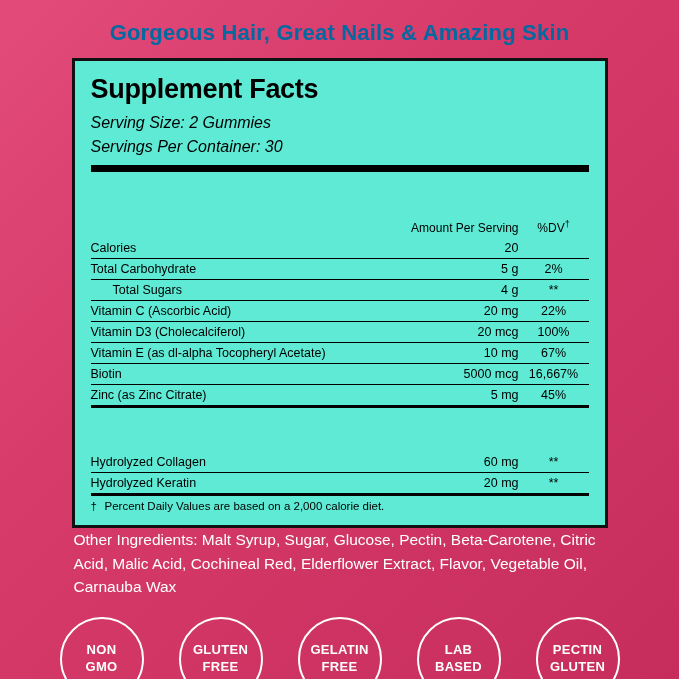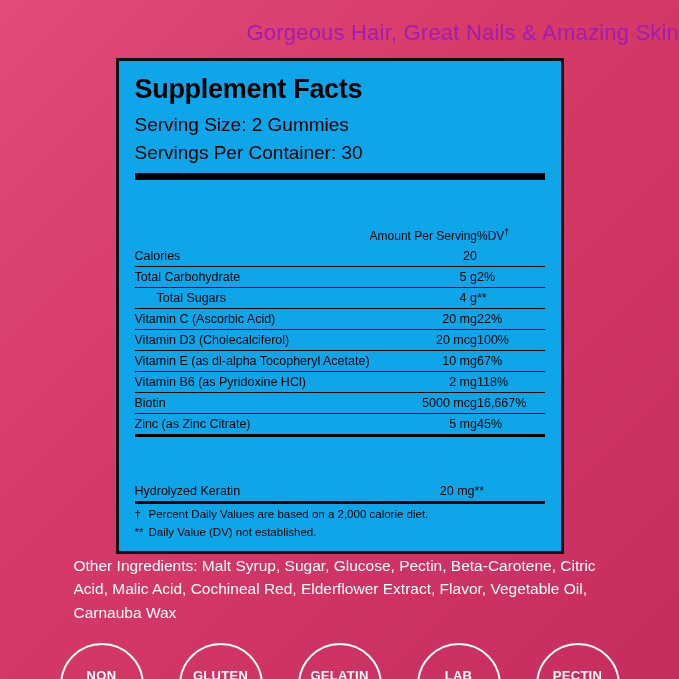--- a/index.html
+++ b/index.html
@@ -16,47 +16,48 @@
   }
   .page {
     position: absolute;
     inset: 0;
     display: flex;
     flex-direction: column;
     align-items: center;
   }
   .headline {
     margin-top: 20px;
-    color: #a21caf;
+    color: #0369a1;
     font-size: 22px;
-    font-weight: normal;
+    font-weight: bold;
     letter-spacing: 0.2px;
-    text-align: right;
+    text-align: center;
     width: 100%;
   }
   .panel {
     margin-top: 12px;
-    width: 448px;
-    background: #0ea5e9;
+    width: 536px;
+    background: #5eead4;
     border: 3px solid #111111;
     box-sizing: border-box;
     padding: 14px 16px 10px 16px;
   }
   .sf-title {
     font-size: 27px;
     font-weight: bold;
     color: #000;
     letter-spacing: -0.3px;
     line-height: 1.05;
     margin-bottom: 8px;
   }
   .serving-line {
-    font-size: 19px;
+    font-size: 16px;
     color: #000;
     line-height: 1.45;
+    font-style: italic;
   }
   .rule-thick {
     border-bottom: 7px solid #000;
     margin-top: 7px;
   }
   .rule-med {
     border-bottom: 3px solid #000;
   }
   table.facts {
     width: 100%;
@@ -78,21 +79,21 @@
   td.name {
     text-align: left;
     white-space: nowrap;
   }
   td.amount {
     text-align: right;
     padding-right: 26px;
     white-space: nowrap;
   }
   td.dv {
-    text-align: left;
+    text-align: center;
     white-space: nowrap;
     width: 70px;
   }
   .hdr td {
     font-size: 12px;
     padding-bottom: 4px;
   }
   .indent1 { padding-left: 22px !important; }
   .indent2 { padding-left: 44px !important; }
   .sup { font-size: 9px; vertical-align: super; }
@@ -184,58 +185,55 @@
           <td class="name">Vitamin D3 (Cholecalciferol)</td>
           <td class="amount">20 mcg</td>
           <td class="dv">100%</td>
         </tr>
         <tr class="row">
           <td class="name">Vitamin E (as dl-alpha Tocopheryl Acetate)</td>
           <td class="amount">10 mg</td>
           <td class="dv">67%</td>
         </tr>
         <tr class="row">
-          <td class="name">Vitamin B6 (as Pyridoxine HCl)</td>
-          <td class="amount">2 mg</td>
-          <td class="dv">118%</td>
-        </tr>
-        <tr class="row">
           <td class="name">Biotin</td>
           <td class="amount">5000 mcg</td>
           <td class="dv">16,667%</td>
         </tr>
         <tr class="norule">
           <td class="name">Zinc (as Zinc Citrate)</td>
           <td class="amount">5 mg</td>
           <td class="dv">45%</td>
         </tr>
       </tbody>
     </table>
 
     <div class="rule-med"></div>
 
     <table class="facts">
       <tbody>
+        <tr class="row">
+          <td class="name">Hydrolyzed Collagen</td>
+          <td class="amount">60 mg</td>
+          <td class="dv">**</td>
+        </tr>
         <tr class="norule">
           <td class="name">Hydrolyzed Keratin</td>
           <td class="amount">20 mg</td>
           <td class="dv">**</td>
         </tr>
       </tbody>
     </table>
 
     <div class="rule-med"></div>
 
     <div class="footnotes">
       <div>
         <span class="fn-sym">†</span><span>Percent Daily Values are based on a 2,000 calorie diet.</span>
       </div>
-      <div>
-        <span class="fn-sym">**</span><span>Daily Value (DV) not established.</span>
-      </div>
     </div>
   </div>
 
   <div class="other-ing">Other Ingredients: Malt Syrup, Sugar, Glucose, Pectin, Beta-Carotene, Citric Acid, Malic Acid, Cochineal Red, Elderflower Extract, Flavor, Vegetable Oil, Carnauba Wax</div>
 
   <div class="badges">
     <div class="badge">
       <span>NON</span>
       <span>GMO</span>
     </div>

